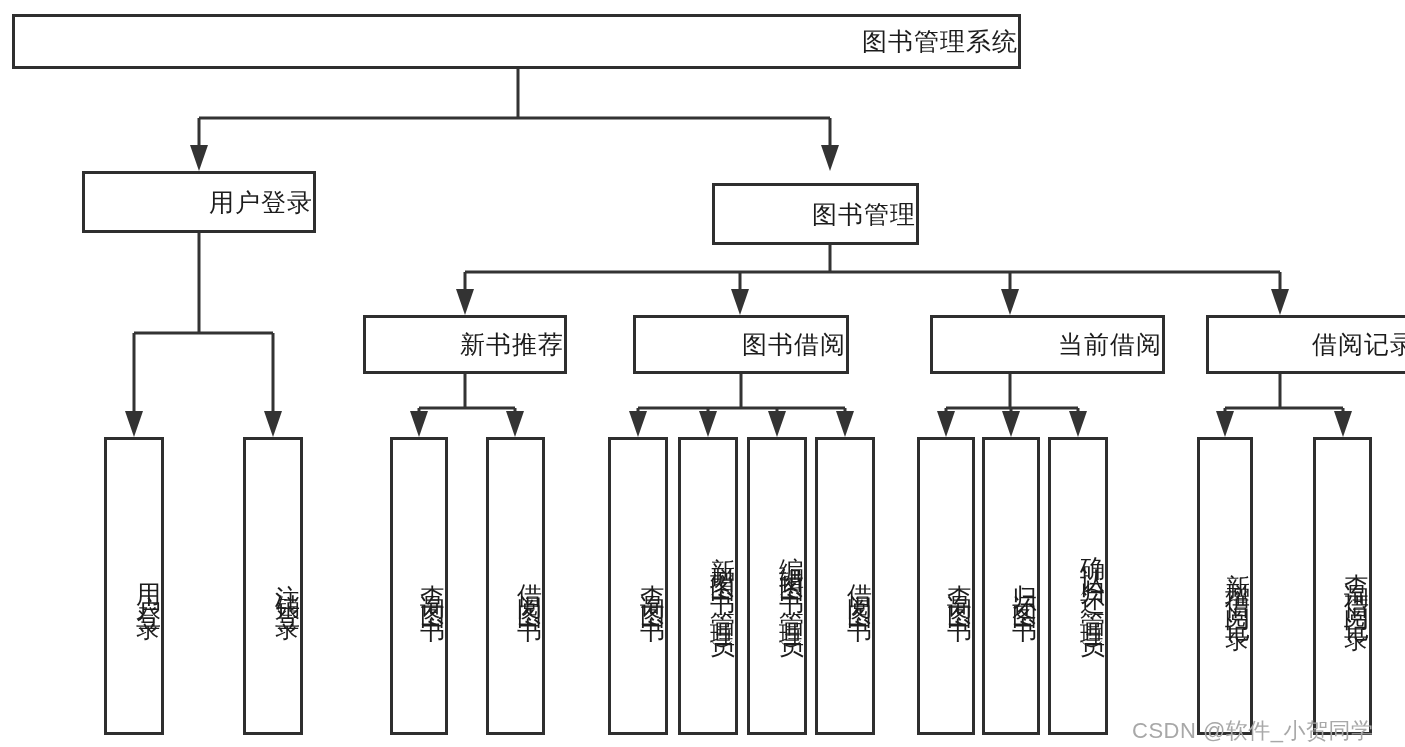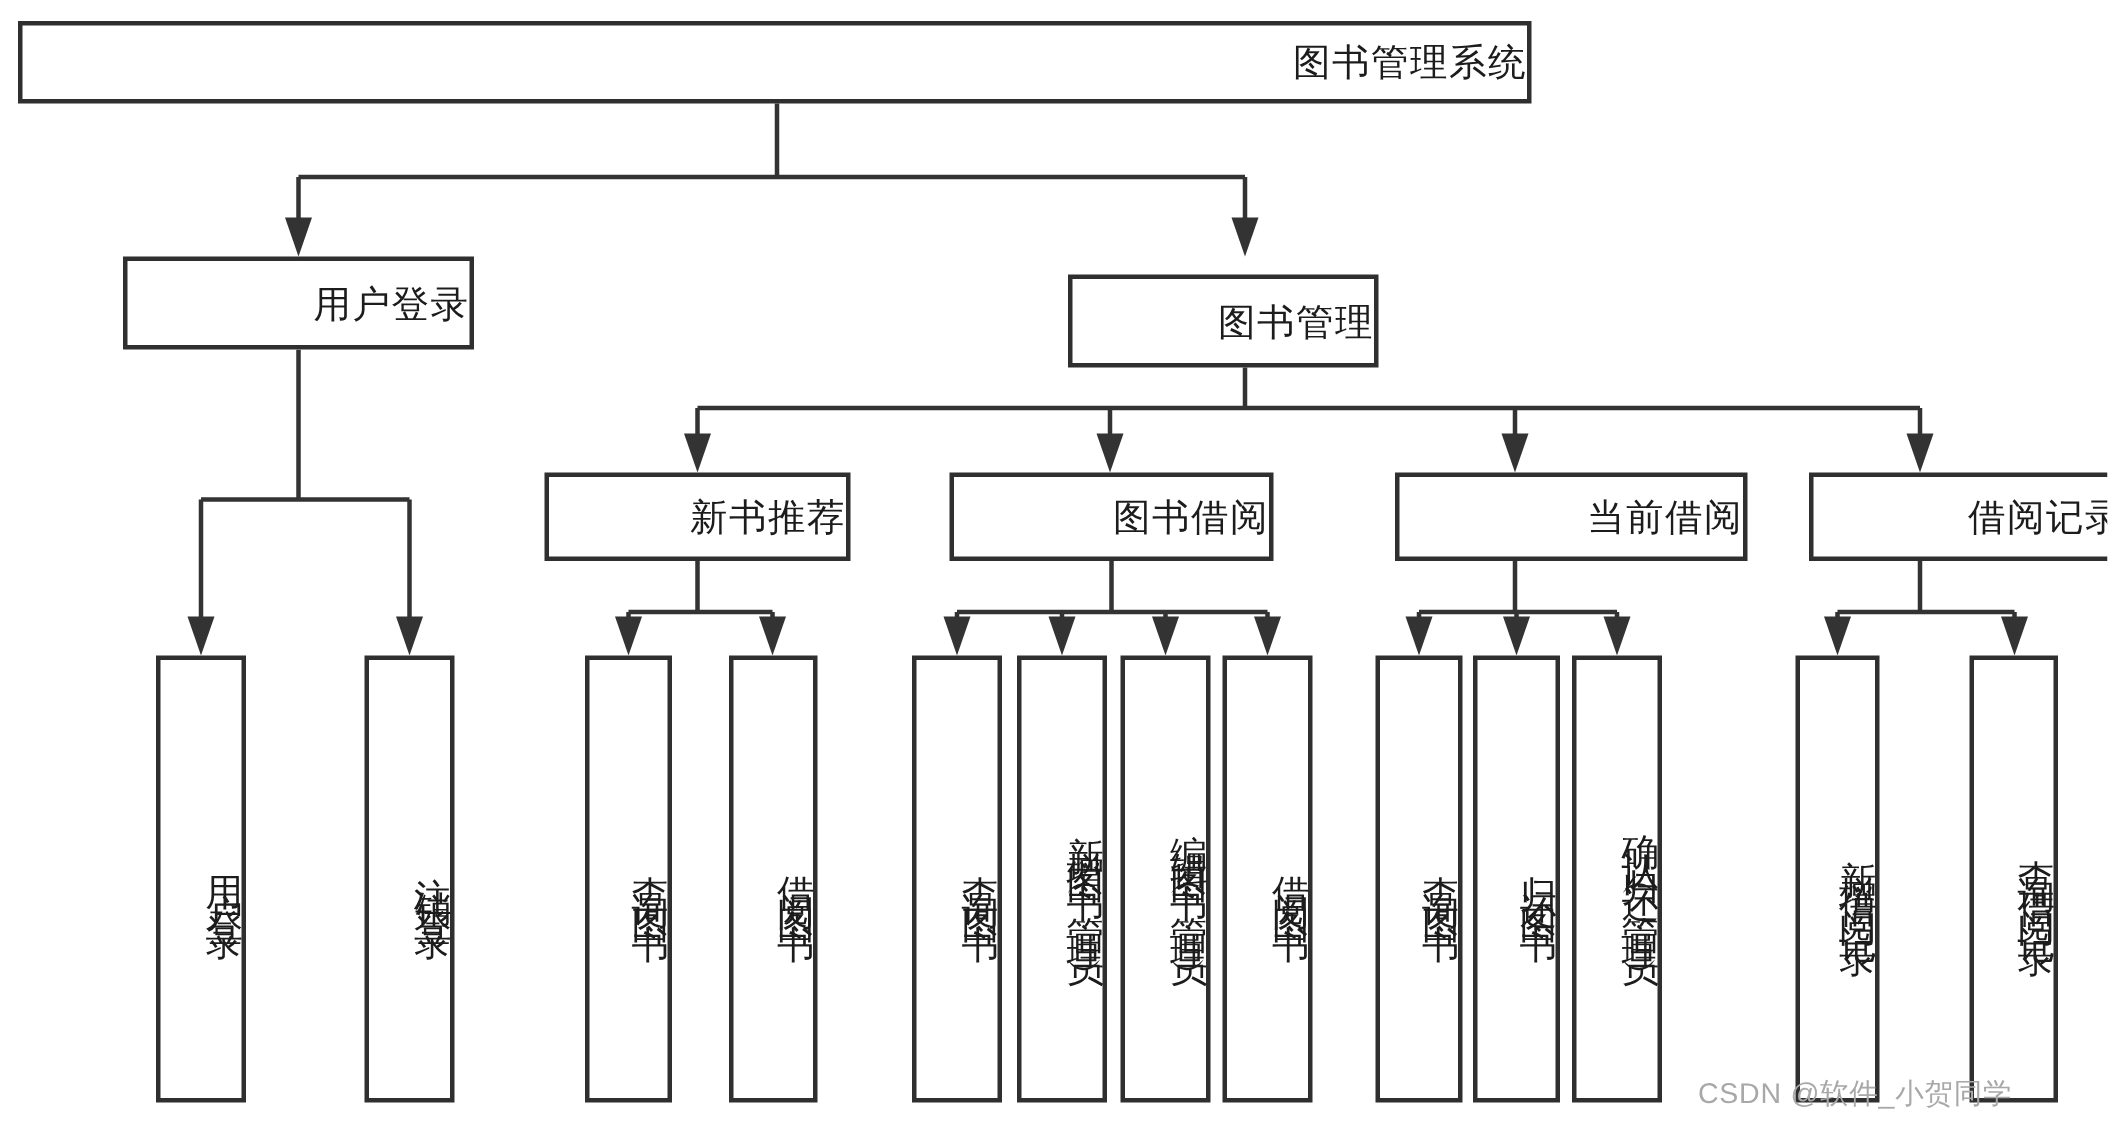--- a/index.html
+++ b/index.html
@@ -40,21 +40,21 @@
     text-orientation: mixed;
     letter-spacing: 11px;
     line-height: 1;
     white-space: nowrap;
   }
   .watermark {
     position: absolute;
     left: 1132px;
     top: 716px;
     z-index: 3;
-    font-size: 19px;
+    font-size: 22px;
     color: #a8a8a8;
     white-space: nowrap;
     letter-spacing: 0.5px;
   }
 </style>
 </head>
 <body>
 
 <div class="canvas">
 

